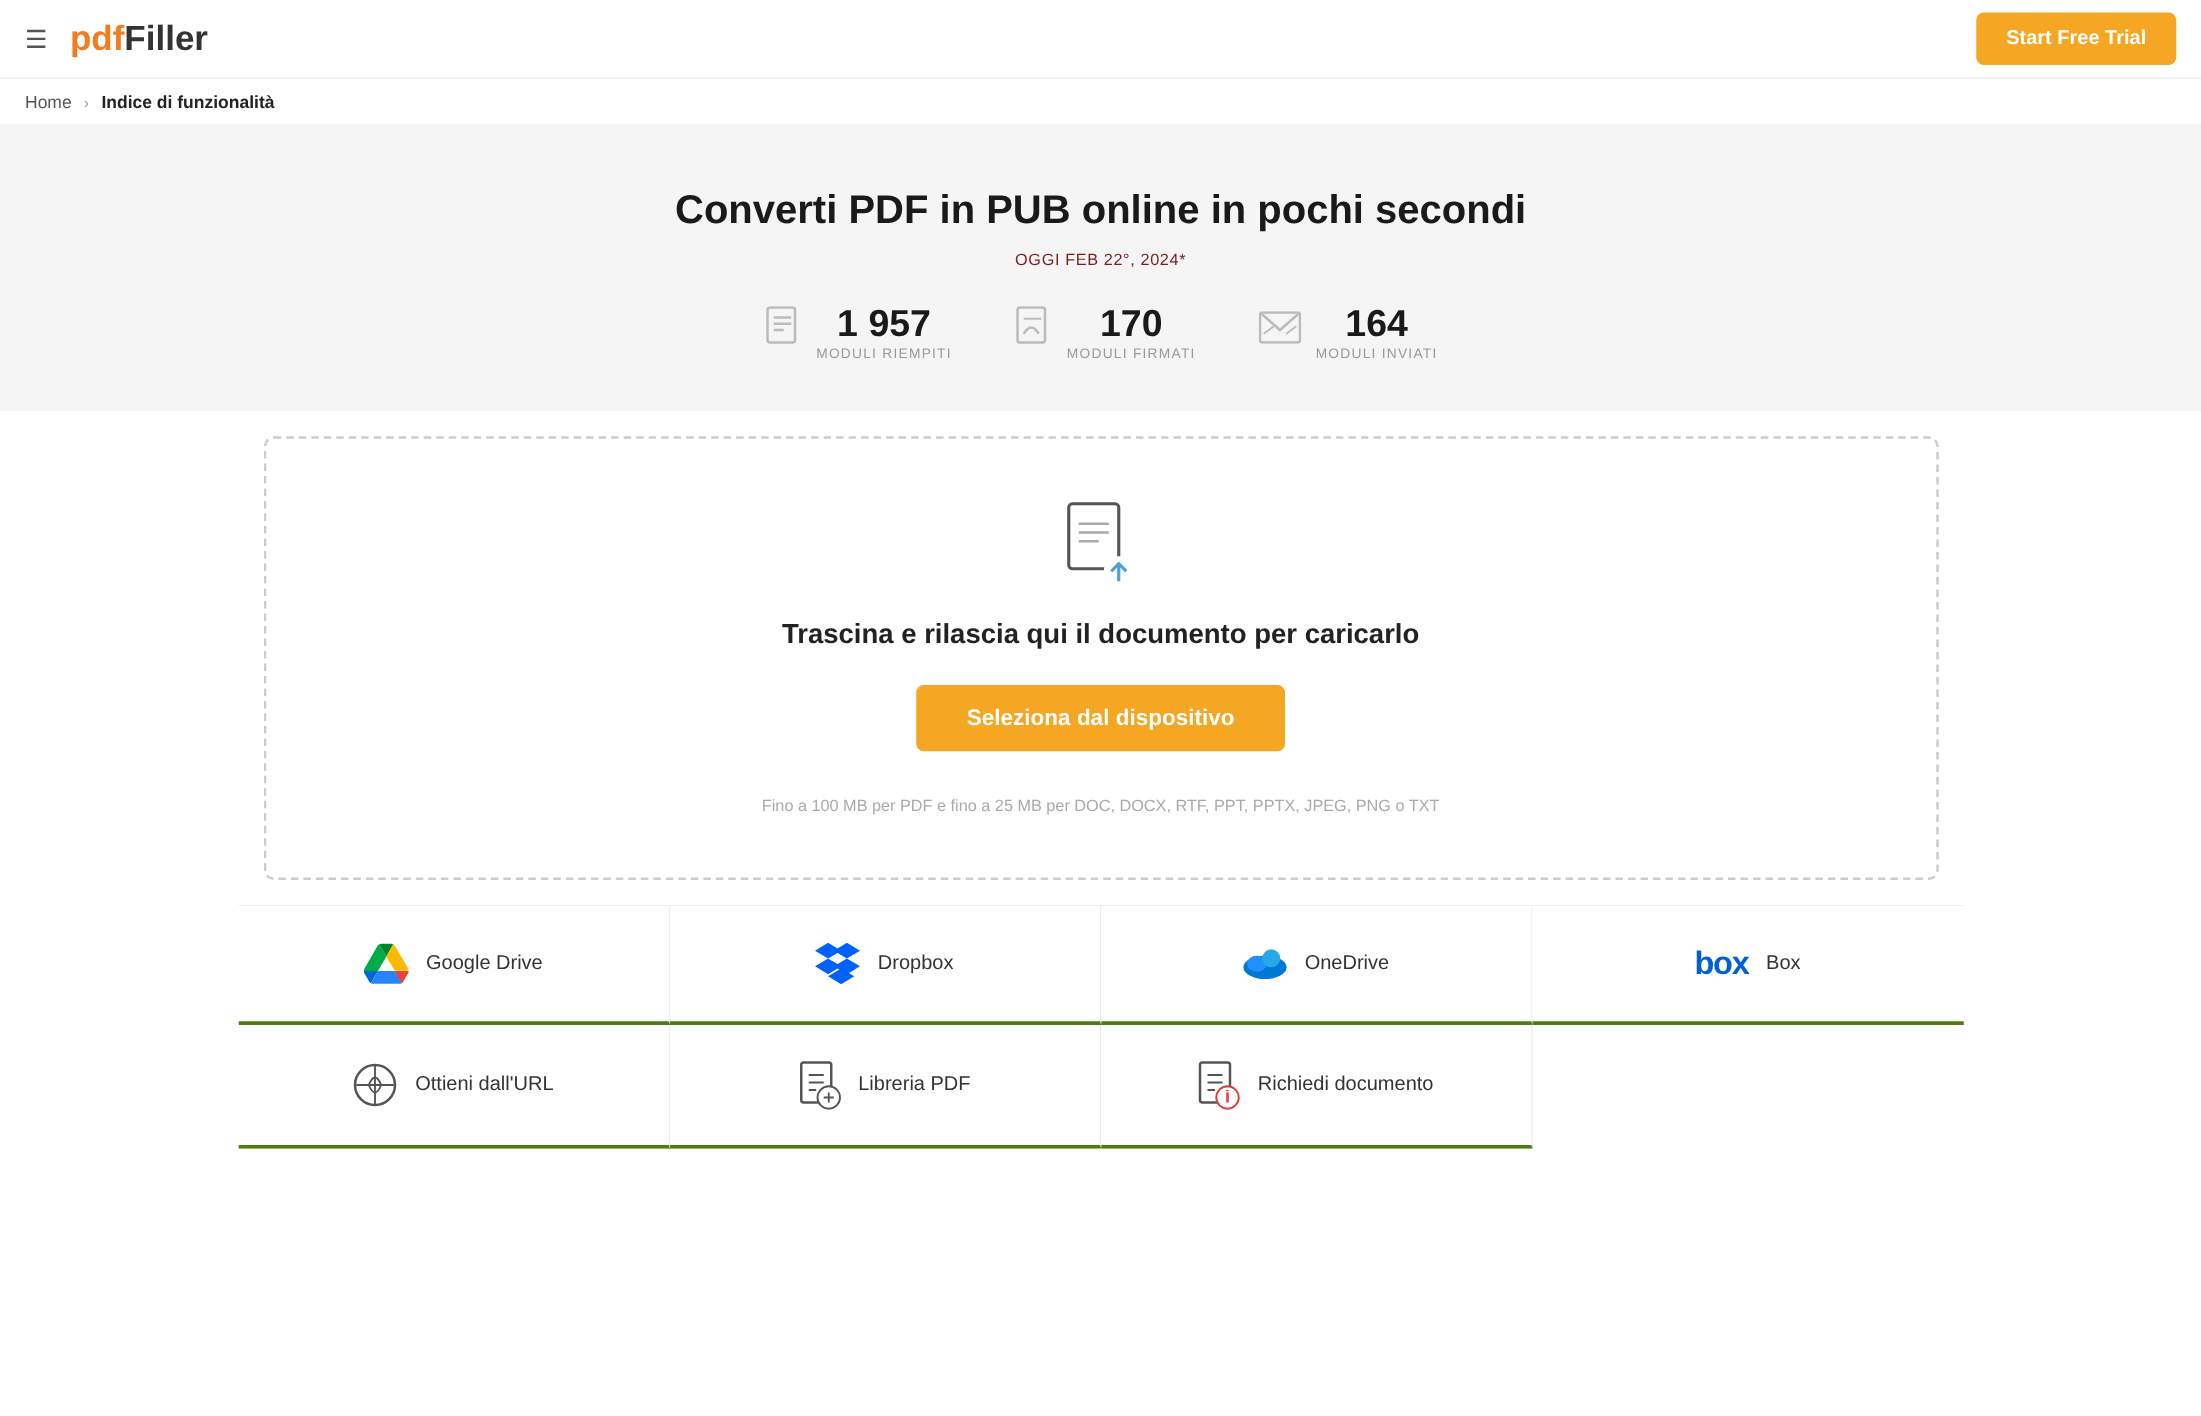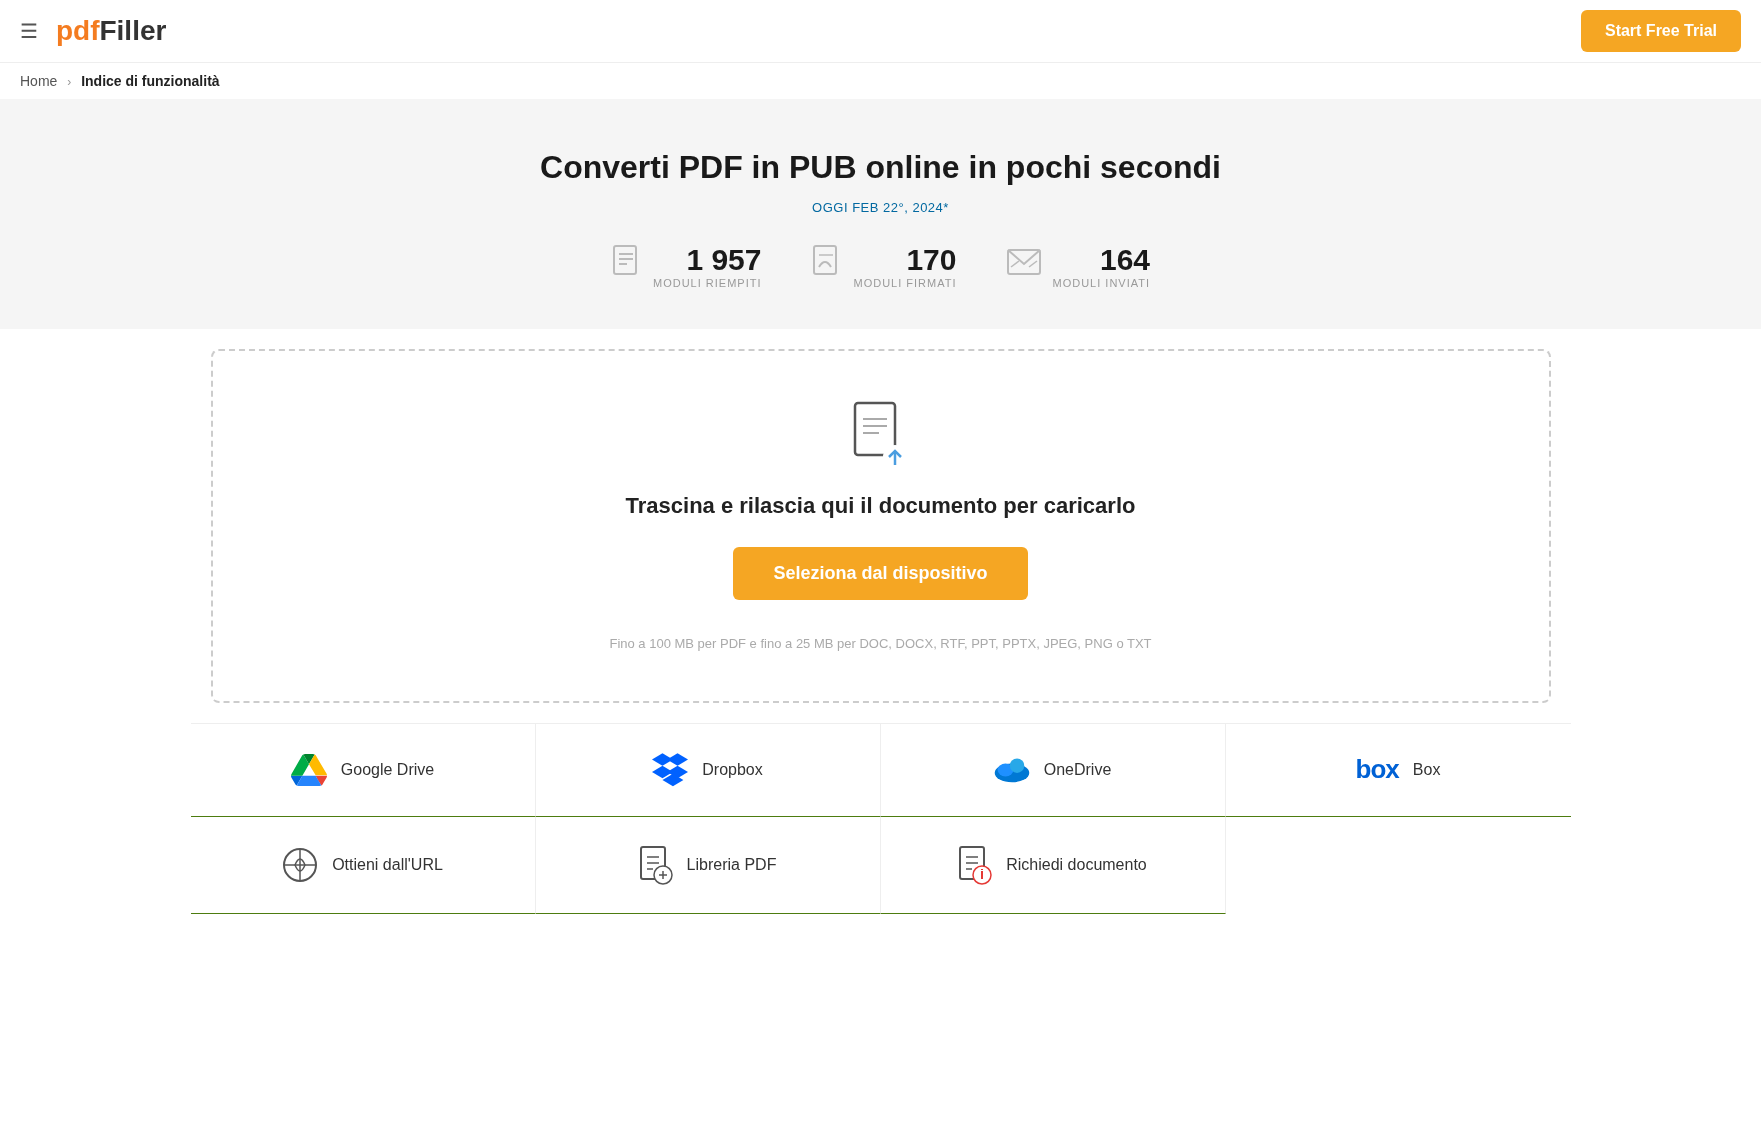--- a/index.html
+++ b/index.html
@@ -49,40 +49,40 @@
     }
     .hero-title {
       font-size: 32px;
       font-weight: 800;
       color: #1a1a1a;
       margin-bottom: 14px;
       line-height: 1.15;
     }
     .hero-date {
       font-size: 13px;
-      color: #0369a1;
+      color: #7f1d1d;
       letter-spacing: 0.5px;
       margin-bottom: 28px;
     }
     .stats {
       display: flex;
       justify-content: center;
       gap: 50px;
       align-items: center;
     }
     .stat-item {
       display: flex;
       align-items: center;
       gap: 12px;
     }
     .stat-icon {
       font-size: 28px;
       color: #bbb;
     }
-    .stat-content { text-align: right; }
+    .stat-content { text-align: center; }
     .stat-number {
       font-size: 30px;
       font-weight: 800;
       color: #1a1a1a;
     }
     .stat-label {
       font-size: 11px;
       color: #999;
       letter-spacing: 1px;
       text-transform: uppercase;
@@ -139,21 +139,21 @@
       margin: 0 auto;
       border-top: 1px solid #eee;
     }
     .source-item {
       display: flex;
       align-items: center;
       justify-content: center;
       gap: 14px;
       padding: 28px 20px;
       border-right: 1px solid #eee;
-      border-bottom: 1px solid #4d7c0f;
+      border-bottom: 3px solid #4d7c0f;
       cursor: pointer;
       background: #fff;
       font-size: 16px;
       color: #333;
       font-weight: 500;
     }
     .source-item:nth-child(4n) { border-right: none; }
 
     
     .gdrive-icon { width: 36px; height: 36px; }

